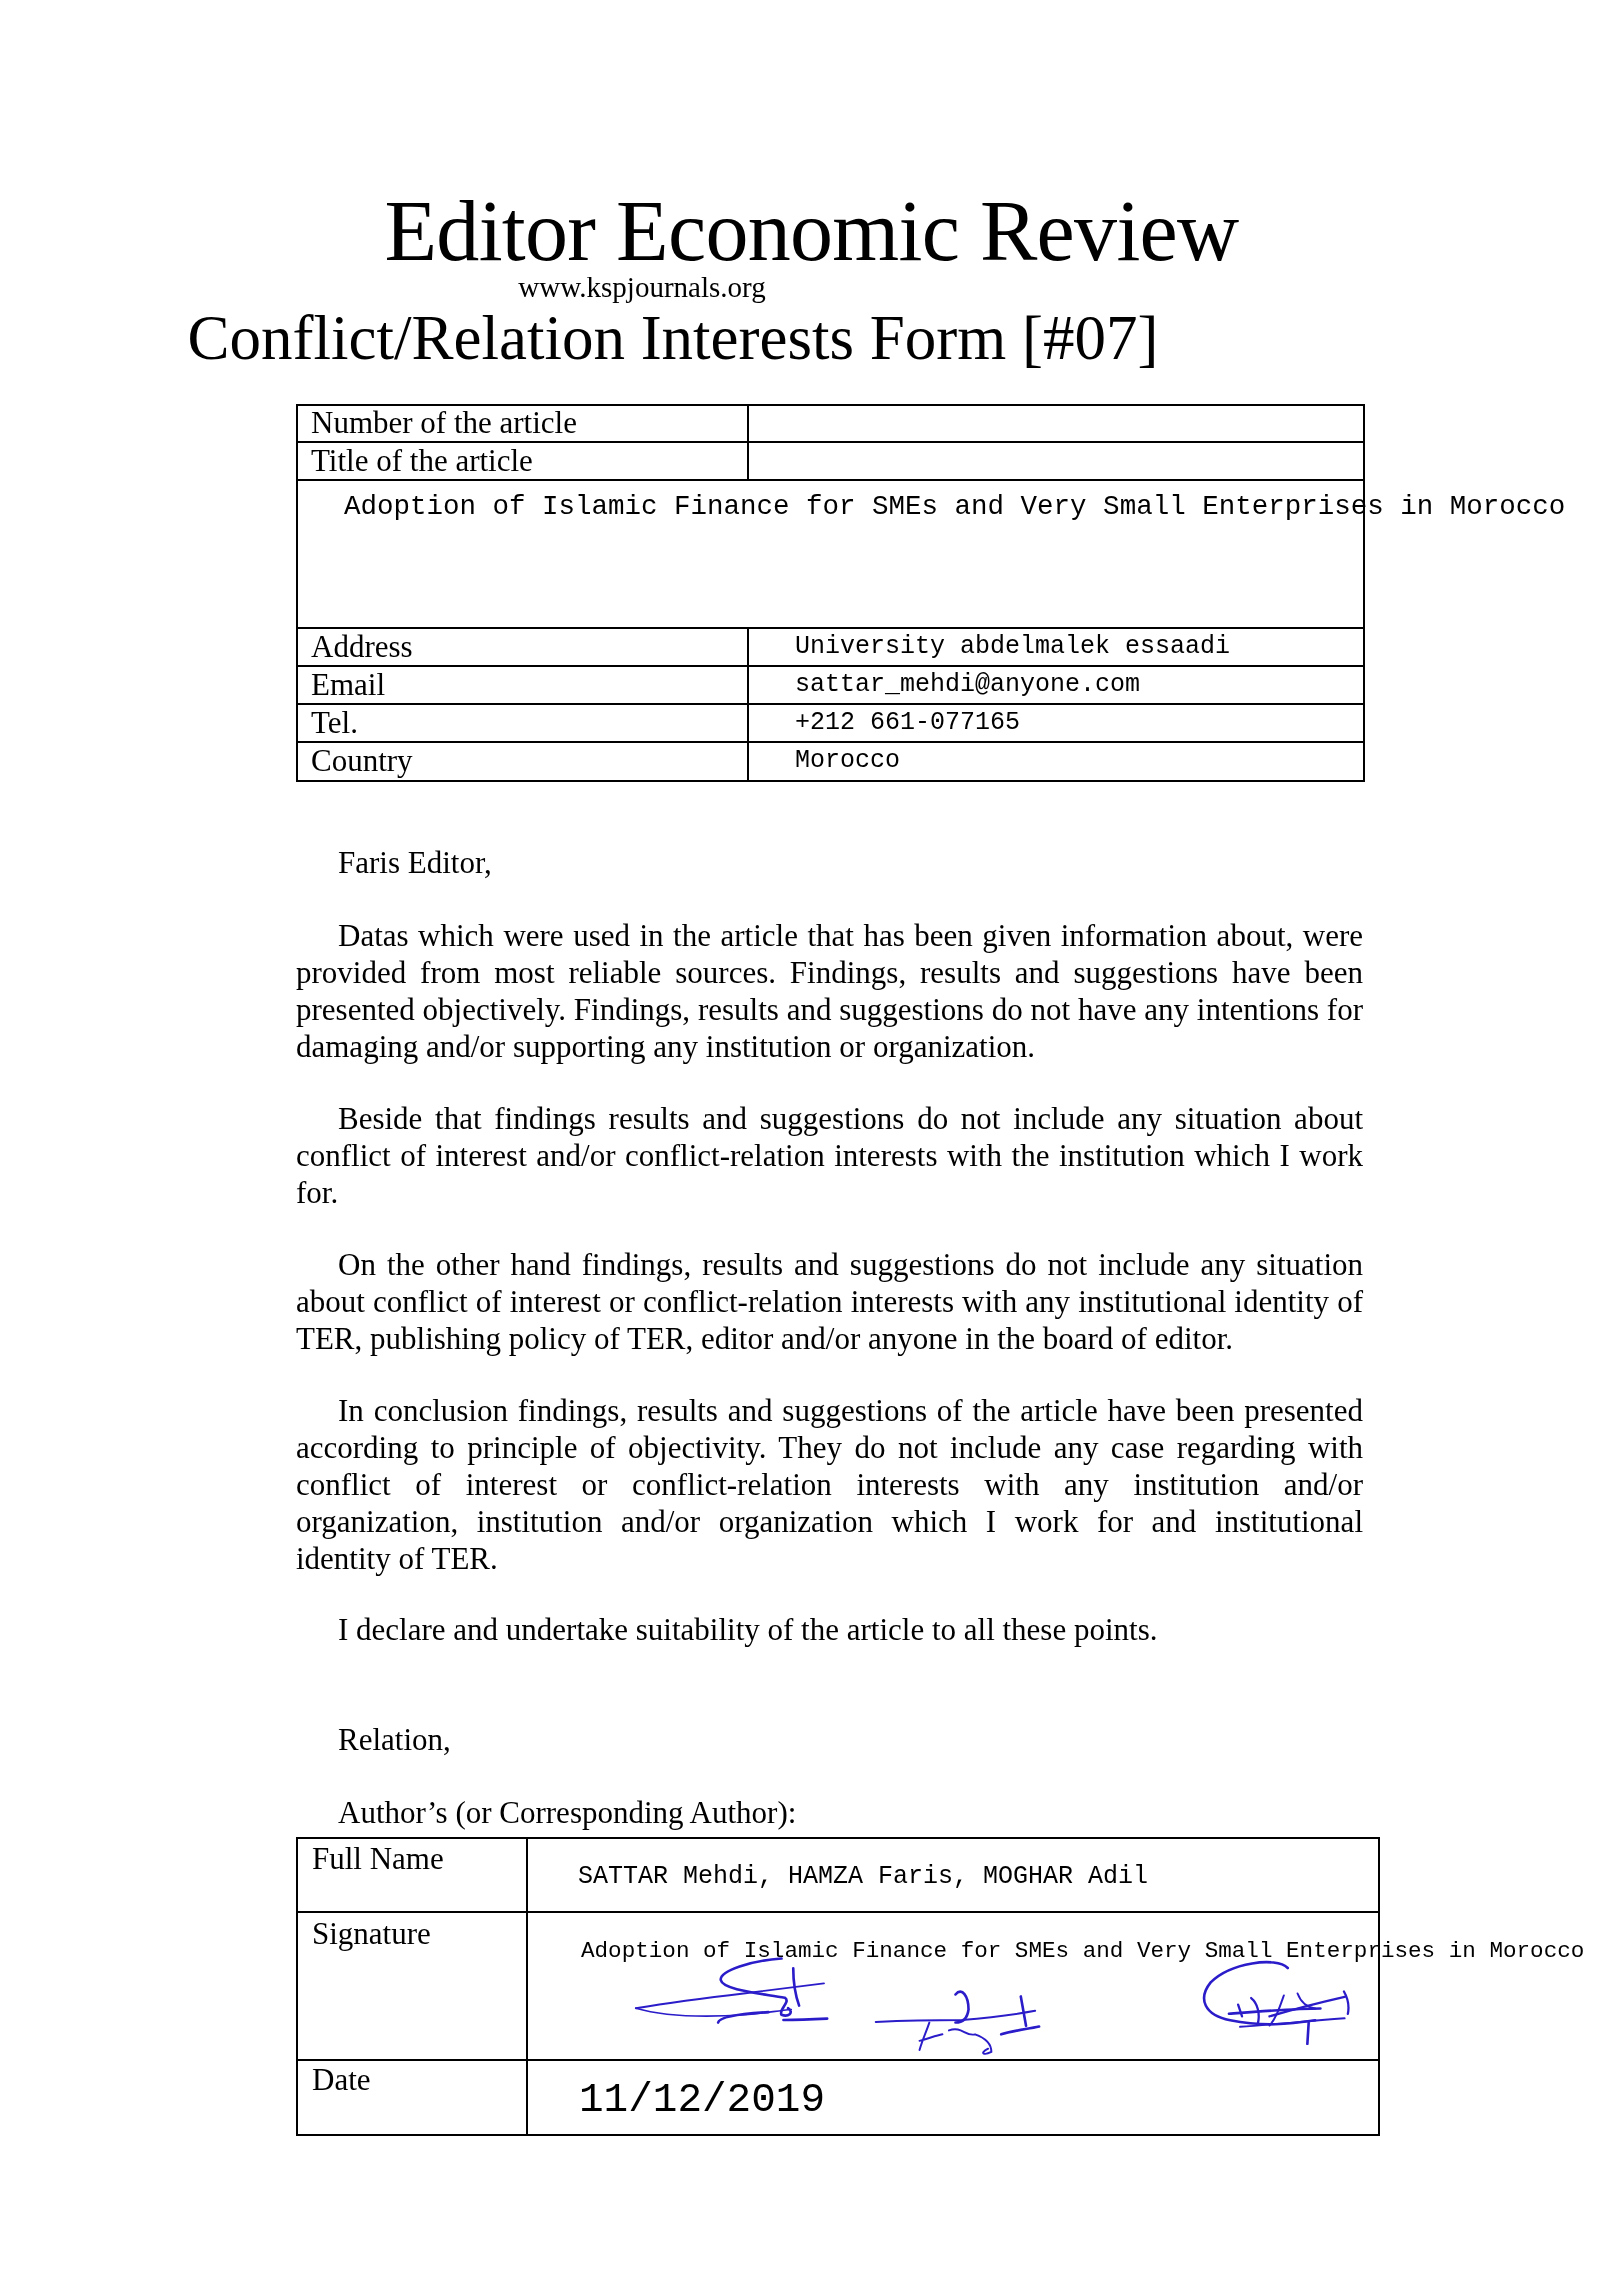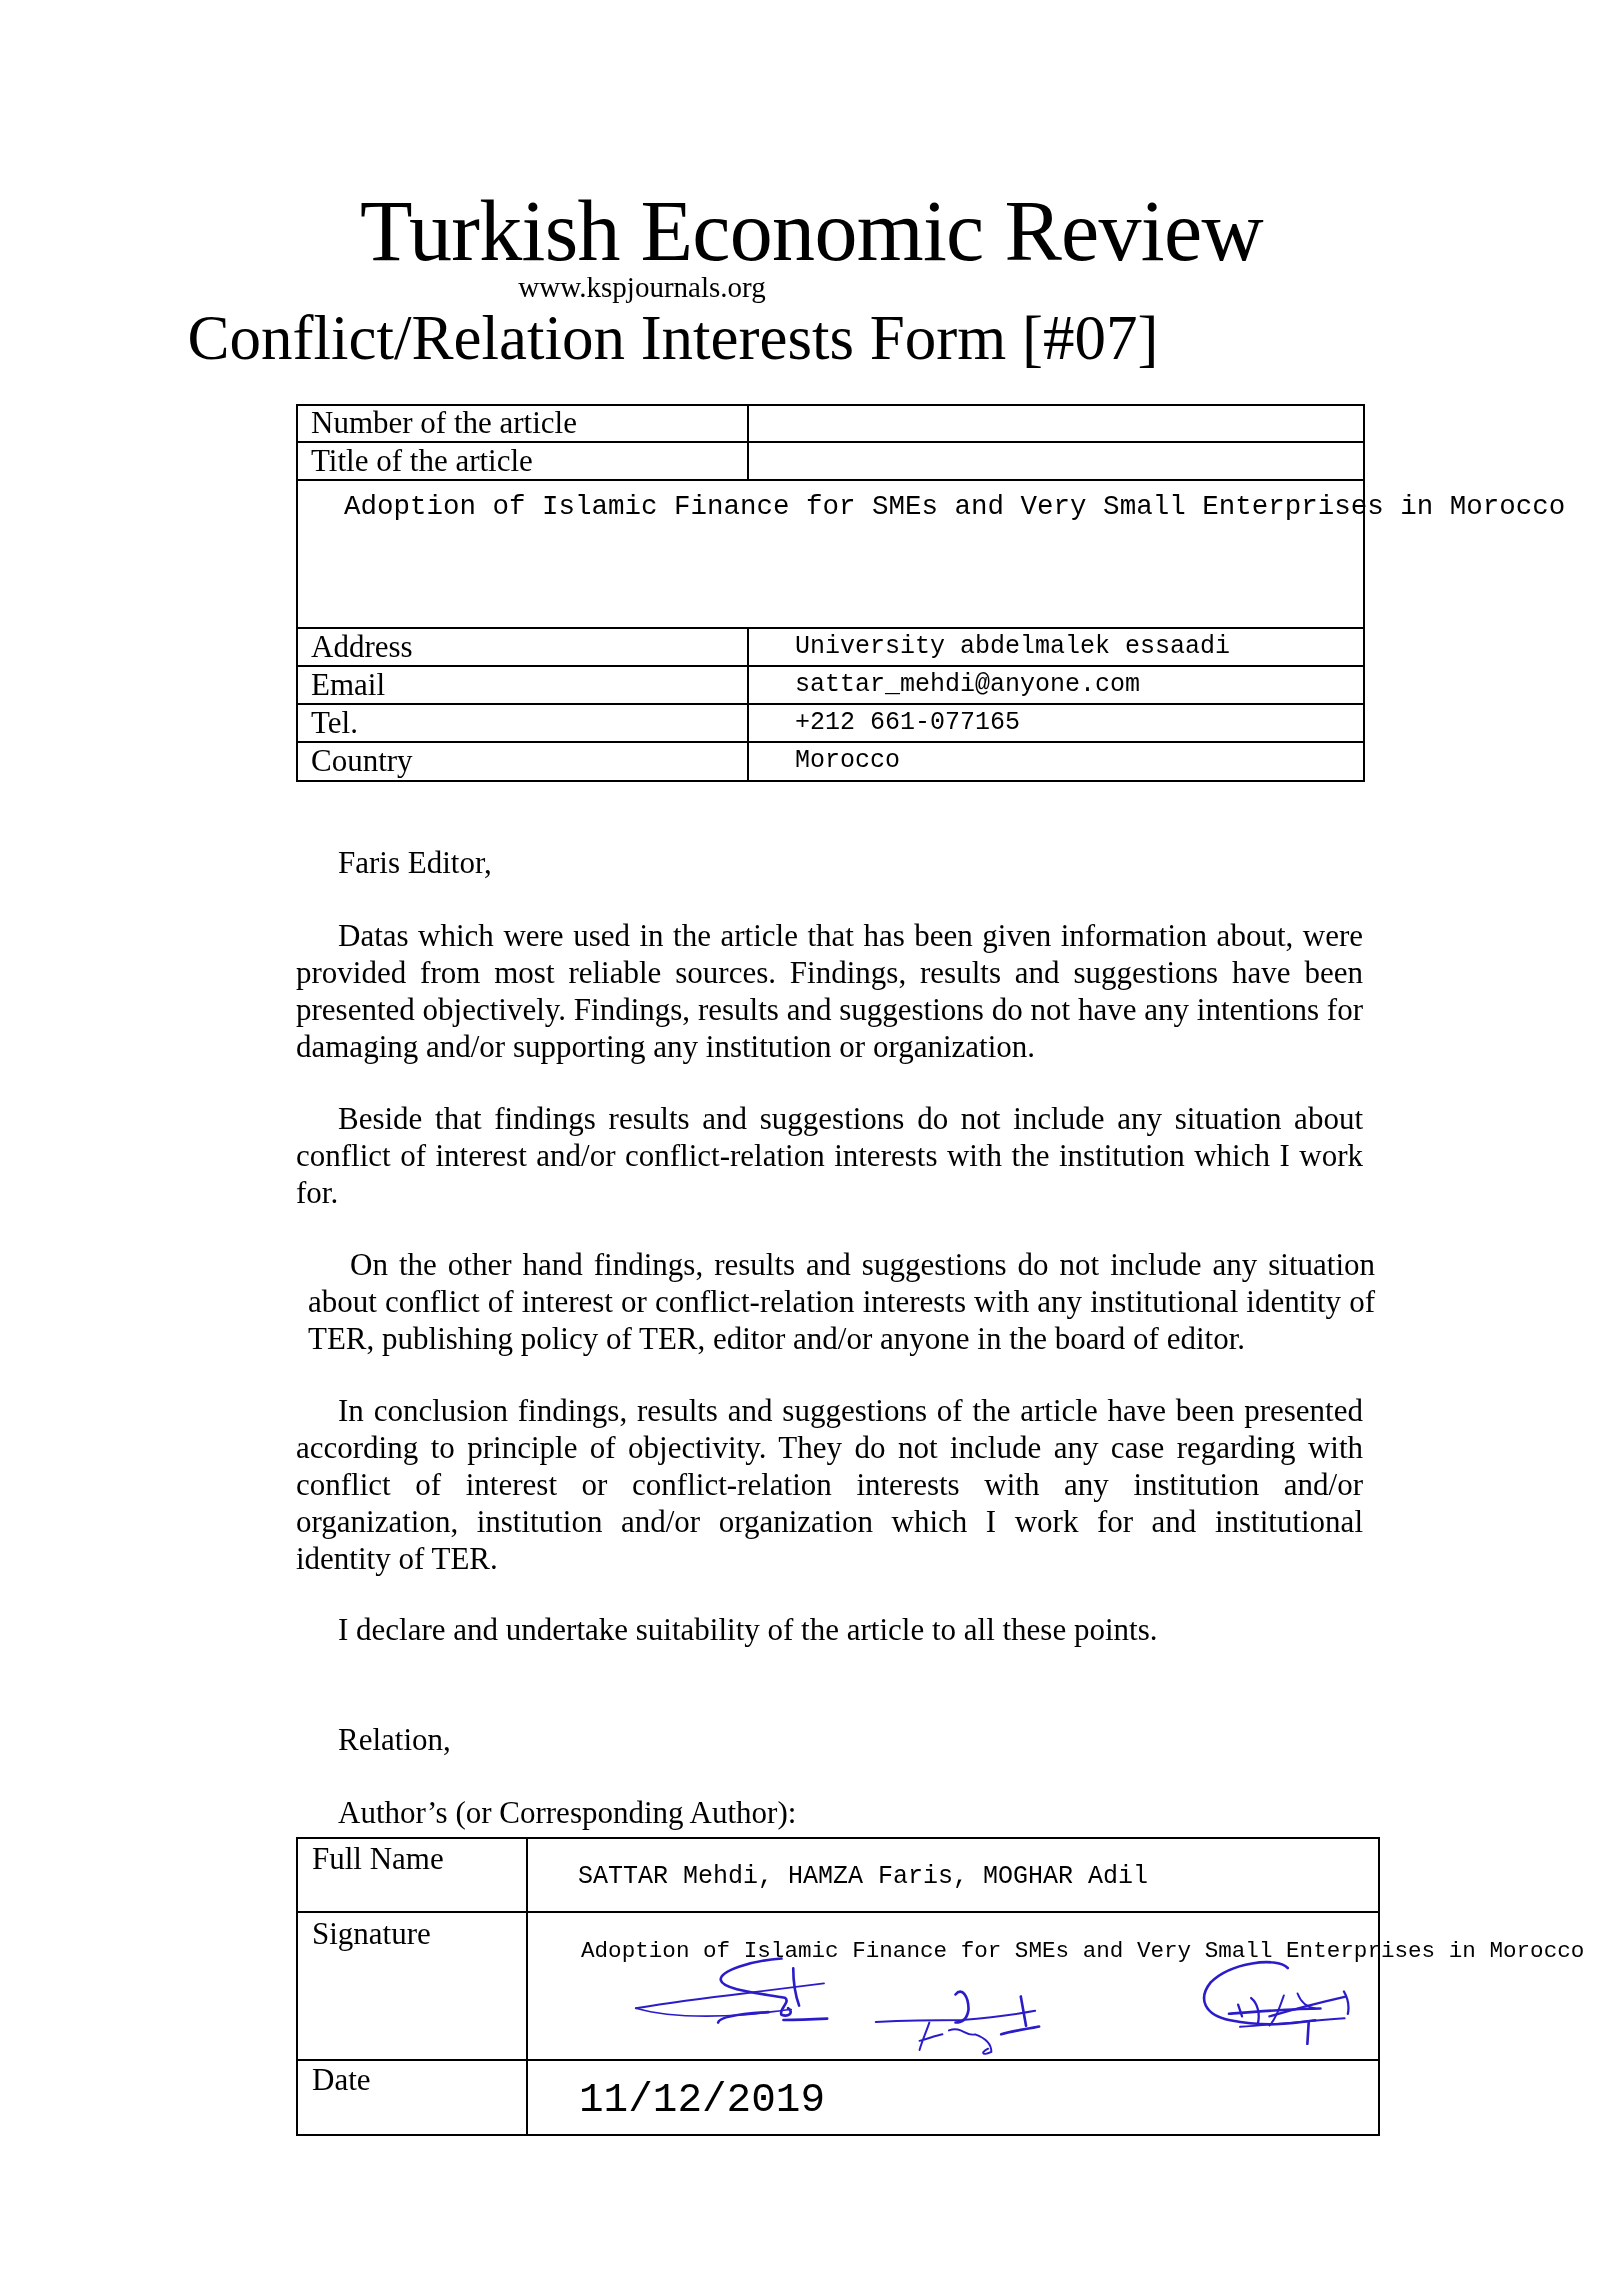--- a/index.html
+++ b/index.html
@@ -21,21 +21,21 @@
 
   .para { position: absolute; left: 296px; width: 1067px; font-size: 31px; line-height: 37px; text-align: justify; text-indent: 42px; margin: 0; }
   .single { position: absolute; left: 338px; font-size: 31px; line-height: 37px; white-space: nowrap; }
 
   svg.sig { position: absolute; overflow: visible; }
   svg.sig path { fill: none; stroke: #2b1cc9; stroke-linecap: round; stroke-linejoin: round; }
 </style>
 </head>
 <body>
 
-<div id="journal-title" class="abs serif">Turkish Economic Review</div>
+<div id="journal-title" class="abs serif">Editor Economic Review</div>
 <div id="journal-url" class="abs serif">www.kspjournals.org</div>
 <div id="form-title" class="abs serif">Conflict/Relation Interests Form [#07]</div>
 
 <div class="abs" style="left:0;top:0;width:0;height:0;">
   <div class="abs tbl-border" style="left:296px;top:404px;width:1069px;height:378px;"></div>
 
   <div class="hline" style="left:296px;top:441px;width:1069px;"></div>
   <div class="hline" style="left:296px;top:479px;width:1069px;"></div>
   <div class="hline" style="left:296px;top:627px;width:1069px;"></div>
   <div class="hline" style="left:296px;top:665px;width:1069px;"></div>
@@ -63,21 +63,21 @@
   <div class="val sans" style="left:751px;top:708px;">+212 661-077165</div>
 
   <div class="lbl serif" style="left:311px;top:742px;">Country</div>
   <div class="val sans" style="left:751px;top:746px;">Morocco</div>
 </div>
 
 <div class="single serif" style="top:844px;">Faris Editor,</div>
 
 <p class="para serif" style="top:917px;">Datas which were used in the article that has been given information about, were provided from most reliable sources. Findings, results and suggestions have been presented objectively. Findings, results and suggestions do not have any intentions for damaging and/or supporting any institution or organization.</p>
 <p class="para serif" style="top:1100px;">Beside that findings results and suggestions do not include any situation about conflict of interest and/or conflict-relation interests with the institution which I work for.</p>
-<p class="para serif" style="top:1246px;margin-left:12px;">On the other hand findings, results and suggestions do not include any situation about conflict of interest or conflict-relation interests with any institutional identity of TER, publishing policy of TER, editor and/or anyone in the board of editor.</p>
+<p class="para serif" style="top:1246px;">On the other hand findings, results and suggestions do not include any situation about conflict of interest or conflict-relation interests with any institutional identity of TER, publishing policy of TER, editor and/or anyone in the board of editor.</p>
 <p class="para serif" style="top:1392px;">In conclusion findings, results and suggestions of the article have been presented according to principle of objectivity. They do not include any case regarding with conflict of interest or conflict-relation interests with any institution and/or organization, institution and/or organization which I work for and institutional identity of TER.</p>
 
 <div class="single serif" style="top:1611px;">I declare and undertake suitability of the article to all these points.</div>
 <div class="single serif" style="top:1721px;">Relation,</div>
 <div class="single serif" style="top:1794px;">Author’s (or Corresponding Author):</div>
 
 <div class="abs" style="left:0;top:0;width:0;height:0;">
   <div class="abs tbl-border" style="left:296px;top:1837px;width:1084px;height:299px;"></div>
   <div class="hline" style="left:296px;top:1911px;width:1084px;"></div>
   <div class="hline" style="left:296px;top:2059px;width:1084px;"></div>

